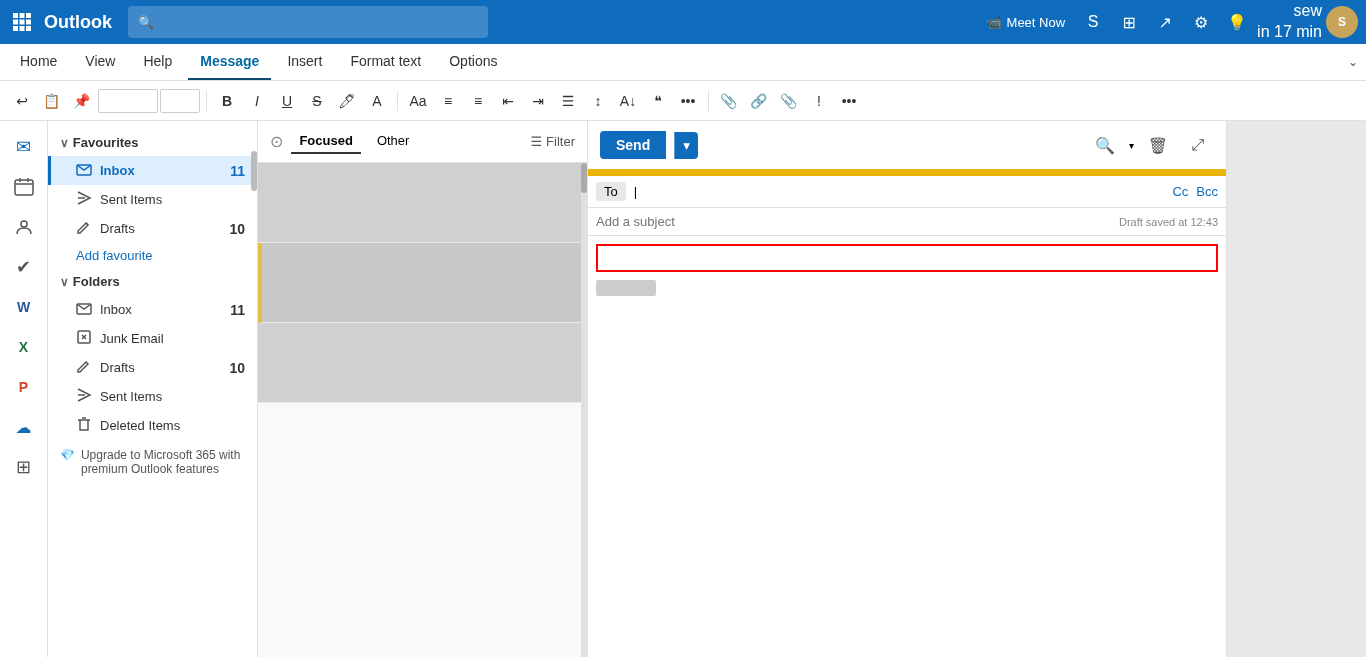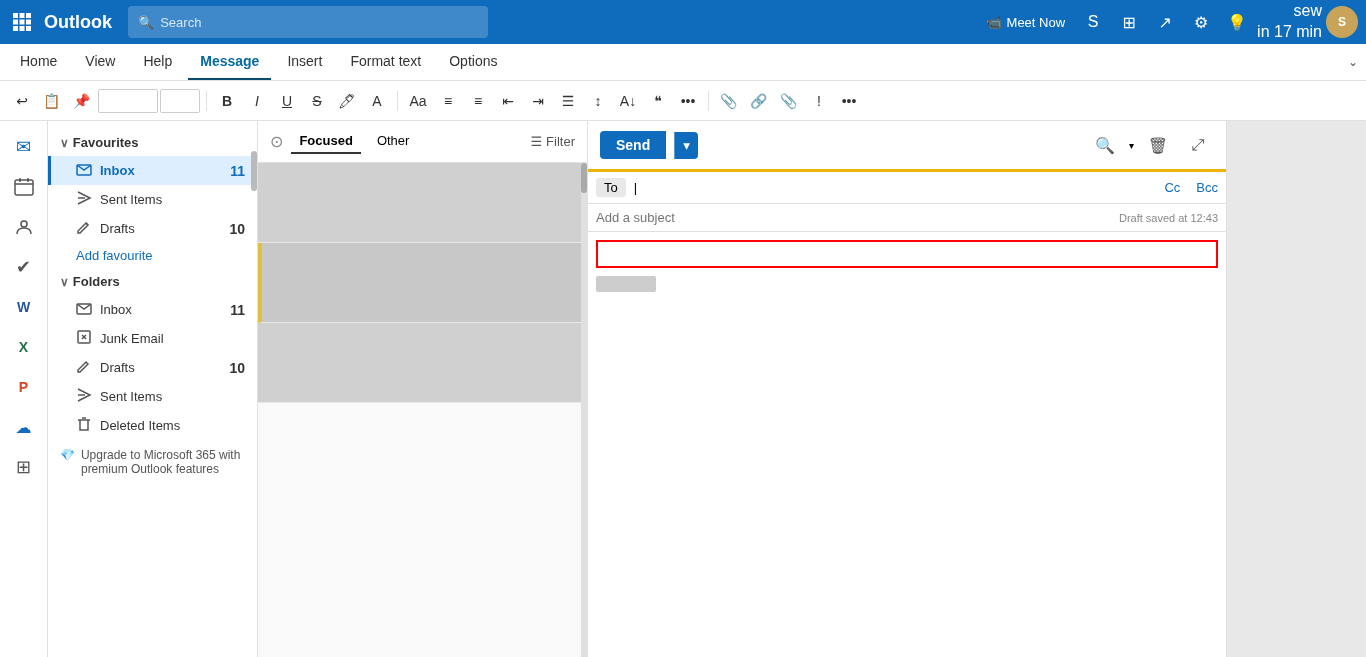--- a/index.html
+++ b/index.html
@@ -226,21 +226,21 @@
       background: white;
       display: flex;
       flex-direction: column;
       position: relative;
     }
     .compose-toolbar {
       display: flex;
       align-items: center;
       padding: 8px 12px;
       gap: 8px;
-      border-bottom: 3px solid #eab308;
+      border-bottom: 7px solid #eab308;
     }
     .send-btn {
       background: #0f6cbd;
       color: white;
       border: none;
       border-radius: 4px 0 0 4px;
       padding: 6px 16px;
       font-size: 14px;
       font-weight: 600;
       cursor: pointer;
@@ -269,21 +269,21 @@
       background: #e8e8e8;
       border-radius: 3px;
       padding: 2px 8px;
       font-size: 13px;
       cursor: pointer;
     }
     .to-input {
       flex: 1; border: none; outline: none; font-size: 13px;
     }
     .cc-bcc {
-      display: flex; gap: 16px; color: #0f6cbd; font-size: 13px; cursor: pointer;
+      display: flex; gap: 8px; color: #0f6cbd; font-size: 13px; cursor: pointer;
     }
     .subject-row {
       display: flex; align-items: center;
       border-bottom: 1px solid #e0e0e0;
       padding: 6px 8px;
       gap: 8px;
     }
     .subject-input {
       flex: 1; border: none; outline: none; font-size: 13px; color: #999;
     }
@@ -339,21 +339,20 @@
         <rect x="6.5" y="6.5" width="5" height="5"></rect>
         <rect x="13" y="6.5" width="5" height="5"></rect>
       <rect x="0" y="13" width="5" height="5"></rect>
         <rect x="6.5" y="13" width="5" height="5"></rect>
         <rect x="13" y="13" width="5" height="5"></rect>
     </svg>
   </div>
   <span class="app-name">Outlook</span>
   <div class="search-bar">
     <span>🔍</span>
-    <input type="text" placeholder="Search" style="">
   </div>
   <div class="spacer"></div>
   <div class="top-actions">
     <div class="meet-now">
       <span>📹</span>
       <span>Meet Now</span>
     </div>
     <div class="action-btn">S</div>
     <div class="action-btn">⊞</div>
     <div class="action-btn">↗</div>

